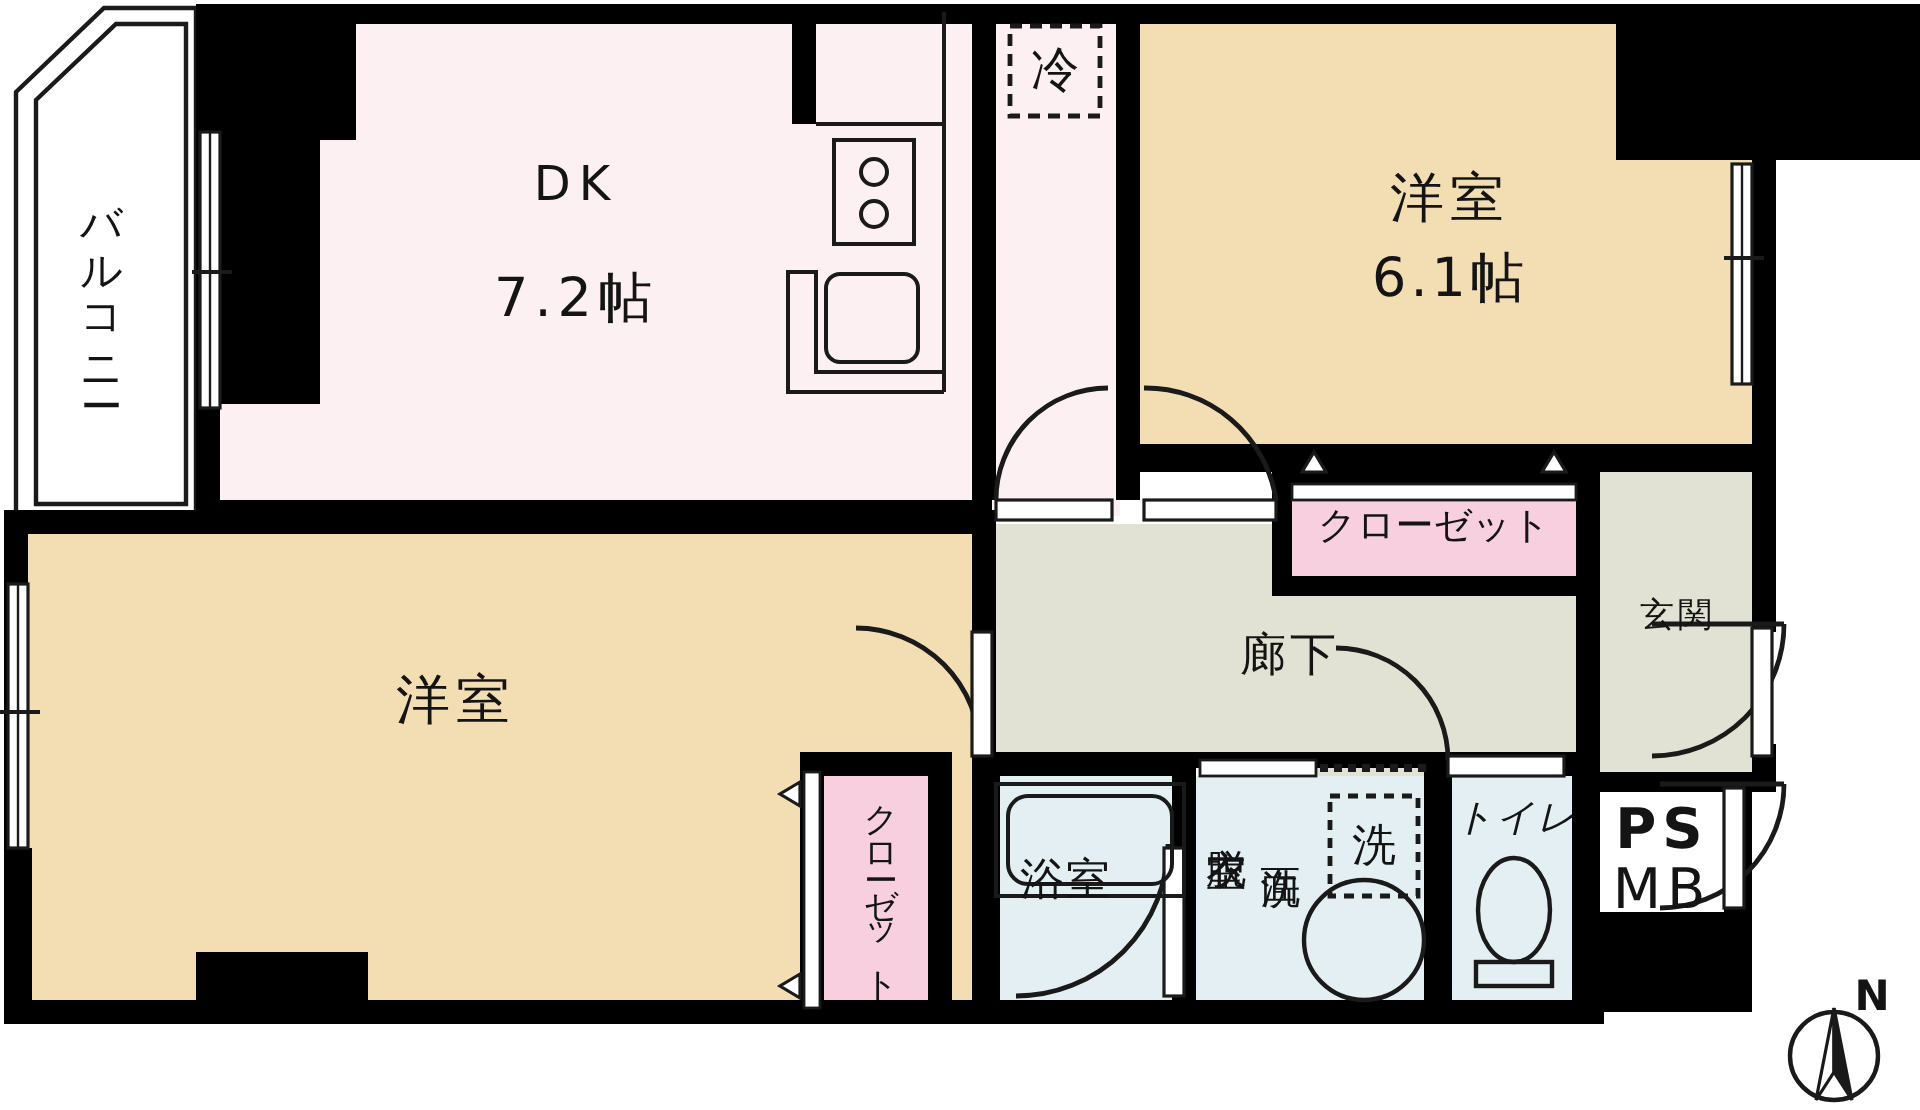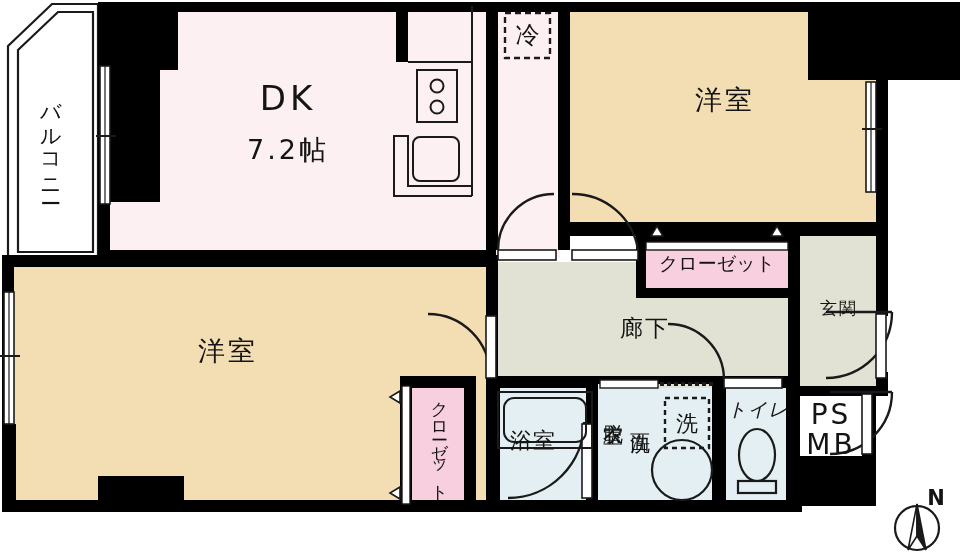--- a/index.html
+++ b/index.html
@@ -218,43 +218,44 @@
 
   <g>
     <circle cx="917" cy="528" r="22" fill="#ffffff" stroke="#1a1a1a" stroke-width="2.2"></circle>
     <polygon points="917,504 908,550 917,536" fill="#ffffff" stroke="#1a1a1a" stroke-width="1.6"></polygon>
     <polygon points="917,504 926,550 917,536" fill="#1a1a1a" stroke="#1a1a1a" stroke-width="1.6"></polygon>
   </g>
 </svg>
 
 <div class="lbl vlbl" style="left:38px;top:88px;font-size:21px;letter-spacing:2px;">バルコニー</div>
 
-<div class="lbl" style="left:228px;top:78px;width:120px;font-size:34px;letter-spacing:4px;font-weight:500;">DK</div>
+<div class="lbl" style="left:228px;top:78px;width:120px;font-size:24px;letter-spacing:4px;font-weight:500;">DK</div>
 <div class="lbl" style="left:218px;top:118px;width:140px;font-size:27px;letter-spacing:3px;margin-top:16px;">7.2帖</div>
 
 <div class="lbl" style="left:505px;top:21px;width:45px;font-size:24px;">冷</div>
 
 <div class="lbl" style="left:669px;top:84px;width:112px;font-size:27px;letter-spacing:3px;">洋室</div>
+<div class="lbl" style="left:655px;top:124px;width:140px;font-size:27px;letter-spacing:2px;">6.1帖</div>
 
 <div class="lbl" style="left:646px;top:252px;width:142px;font-size:19px;letter-spacing:0px;">クローゼット</div>
 
 <div class="lbl" style="left:806px;top:298px;width:66px;font-size:17px;letter-spacing:2px;">玄関</div>
 
 <div class="lbl" style="left:608px;top:315px;width:74px;font-size:23px;letter-spacing:2px;">廊下</div>
 
 <div class="lbl" style="left:172px;top:335px;width:112px;font-size:27px;letter-spacing:3px;">洋室</div>
 
 <div class="lbl vlbl" style="left:430px;top:390px;font-size:17px;letter-spacing:1px;">クローゼット</div>
 
 <div class="lbl" style="left:498px;top:428px;width:70px;font-size:22px;letter-spacing:1px;">浴室</div>
 
 <div class="lbl vlbl" style="left:601px;top:408px;font-size:20px;letter-spacing:0px;">脱衣室</div>
 <div class="lbl vlbl" style="left:628px;top:418px;font-size:20px;letter-spacing:0px;">洗面</div>
 <div class="lbl" style="left:665px;top:411px;width:44px;font-size:22px;">洗</div>
 
 <div class="lbl" style="left:726px;top:398px;width:64px;font-size:19px;letter-spacing:1px;font-style:italic;">トイレ</div>
 
-<div class="lbl" style="left:800px;top:398px;width:62px;font-size:28px;letter-spacing:3px;font-weight:400;">PS</div>
+<div class="lbl" style="left:800px;top:398px;width:62px;font-size:28px;letter-spacing:3px;font-weight:700;">PS</div>
 <div class="lbl" style="left:800px;top:428px;width:62px;font-size:28px;letter-spacing:3px;font-weight:500;">MB</div>
 
 <div class="lbl" style="left:924px;top:486px;width:24px;font-size:21px;font-weight:bold;">N</div>
 
 </div>
 
 </body></html>

